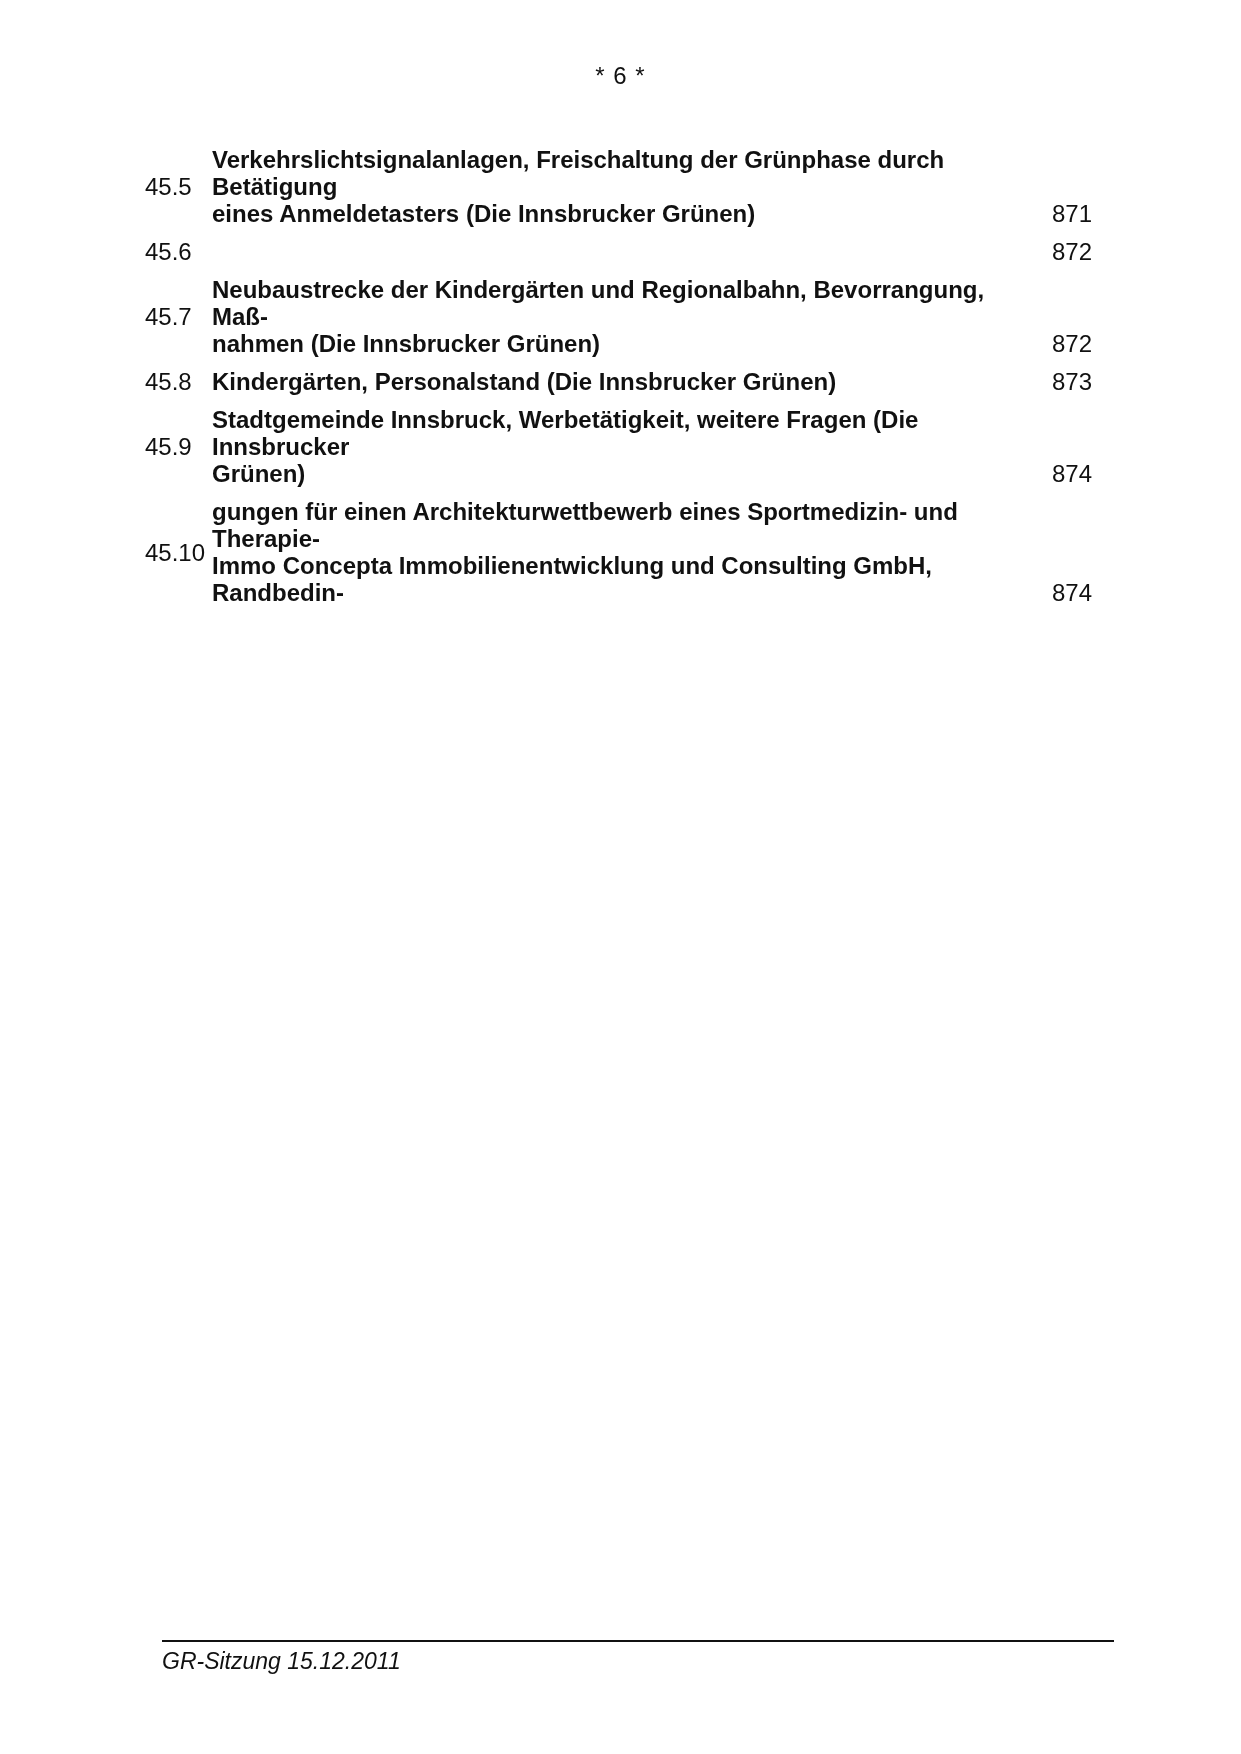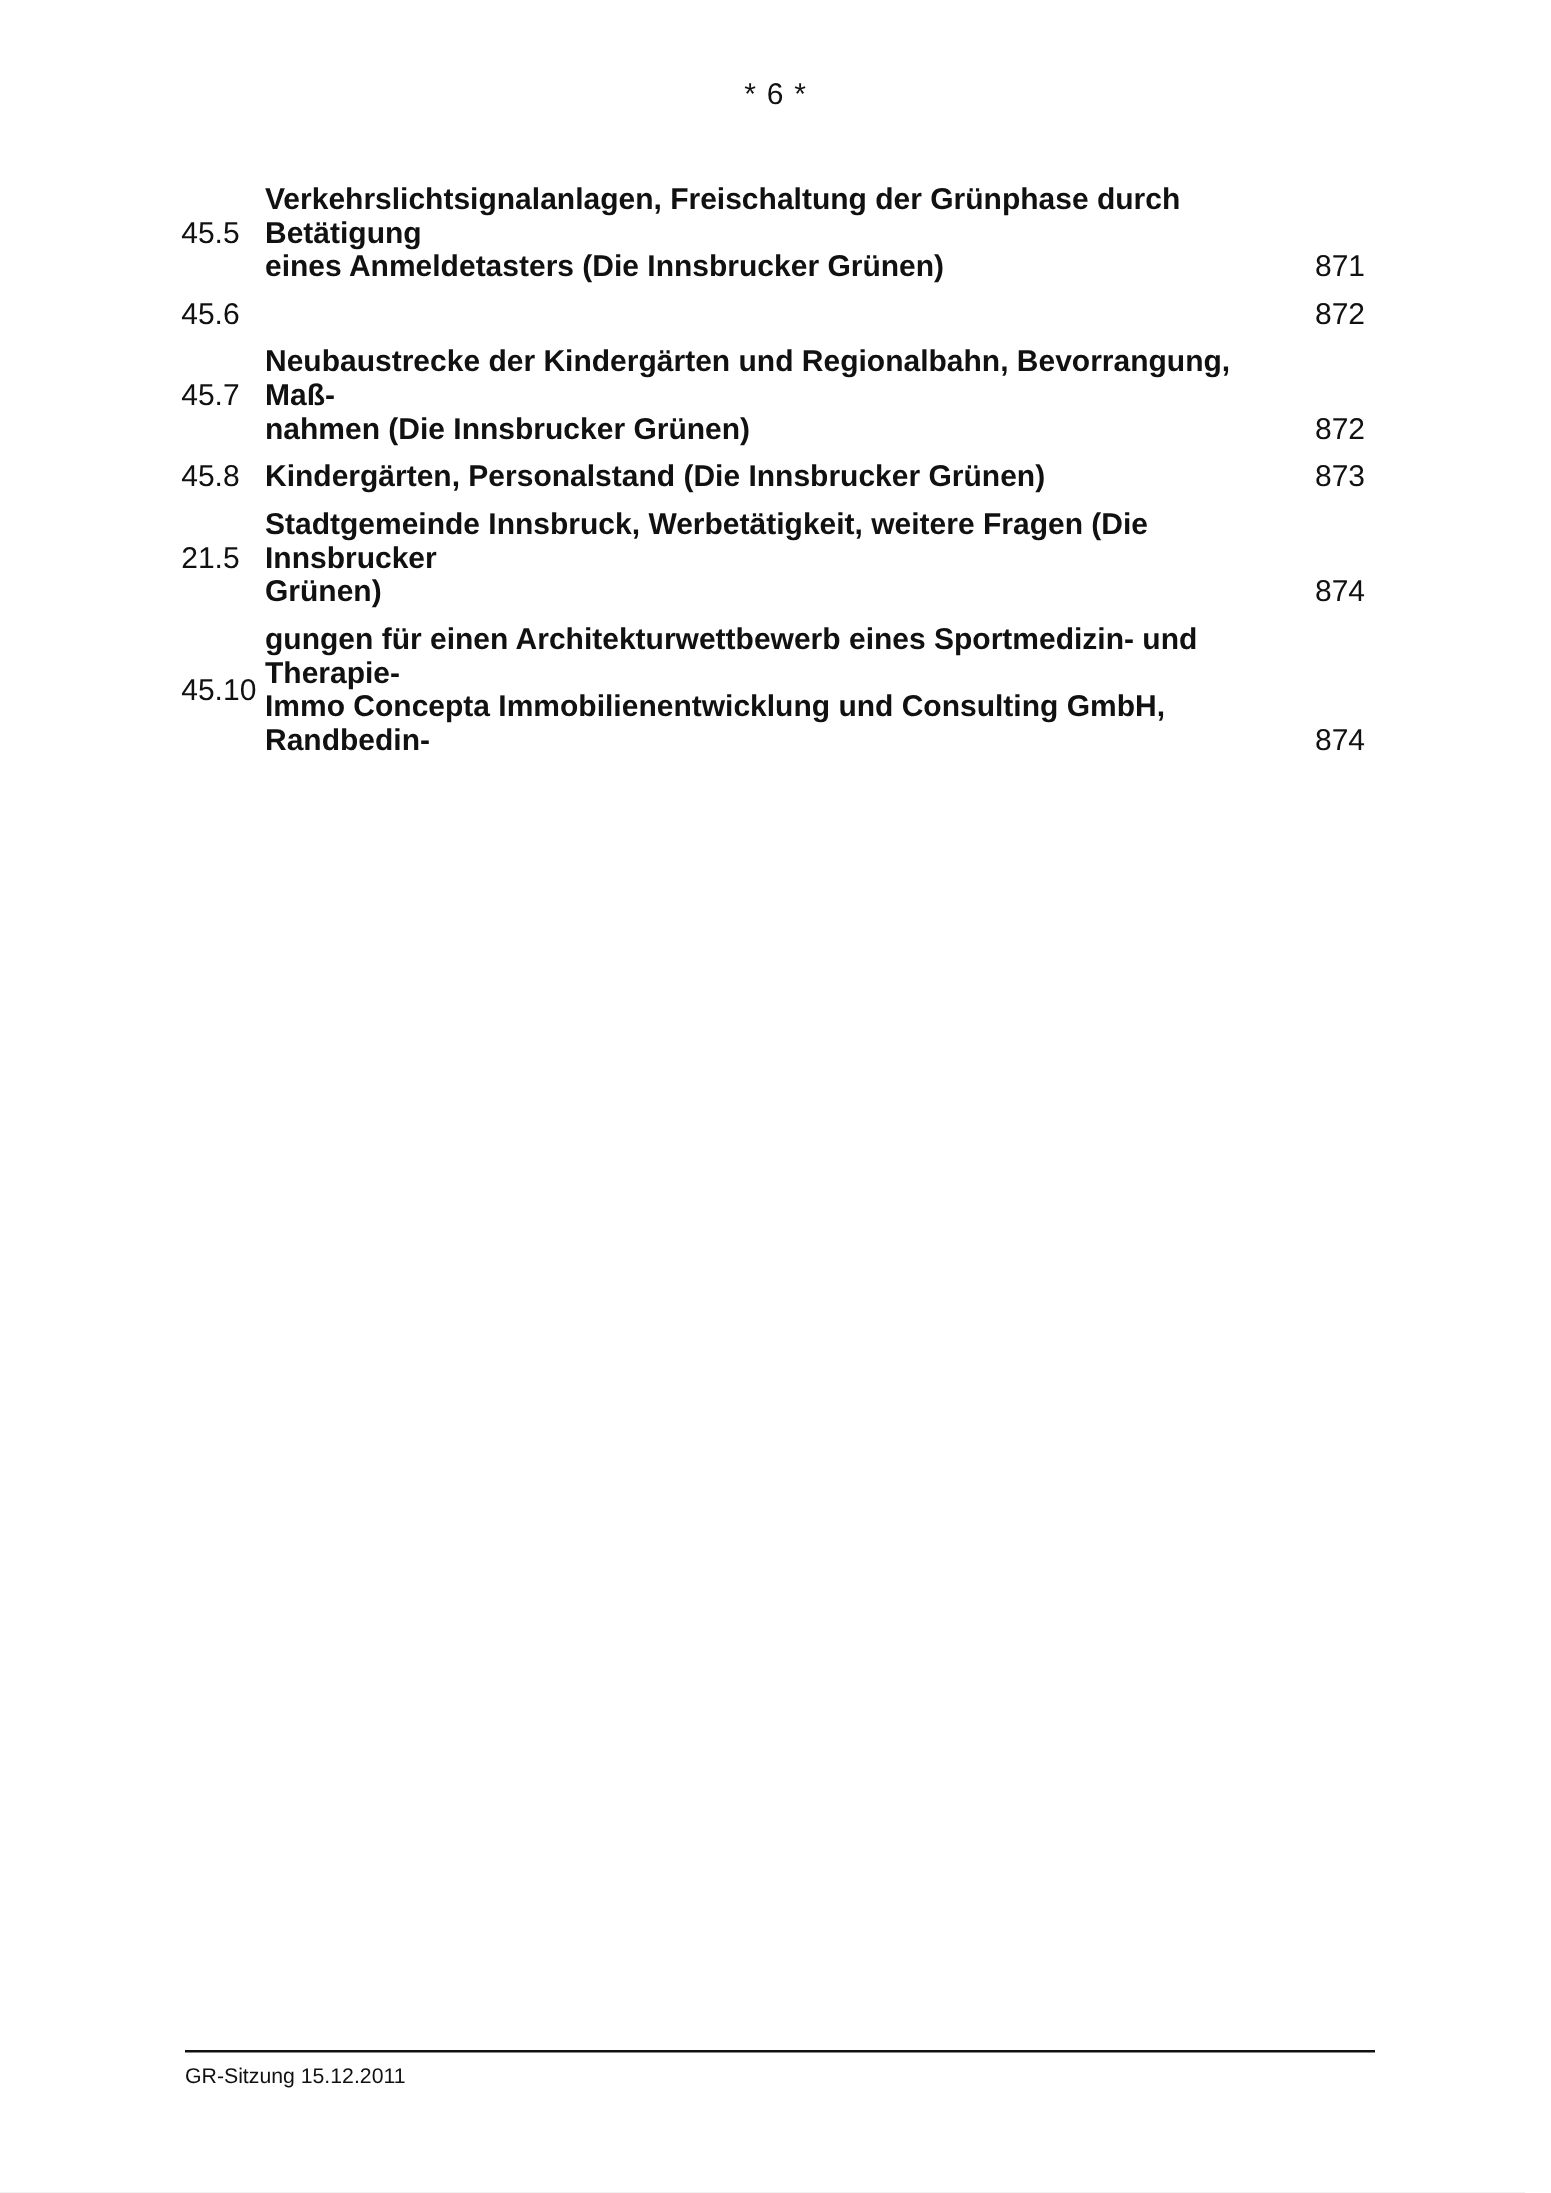--- a/index.html
+++ b/index.html
@@ -48,26 +48,27 @@
     font-weight: bold;
   }
   .toc-page {
     margin-left: auto;
     align-self: flex-end;
     text-align: right;
   }
   .footer {
     position: absolute;
     top: 1640px;
-    left: 148px;
+    left: 162px;
     width: 952px;
     border-top: 2px solid #111111;
     padding-top: 6px;
-    font-size: 17px;
+    font-size: 23px;
     line-height: 26px;
+    font-style: italic;
   }
 </style>
 </head>
 <body>
 
 <div class="page">
 
   <div class="page-marker">* 6 *</div>
 
   <div class="toc">
@@ -97,21 +98,21 @@
 
     <div class="toc-row">
       <div class="toc-num">45.8</div>
       <div class="toc-text">
         <div>Kindergärten, Personalstand (Die Innsbrucker Grünen)</div>
       </div>
       <div class="toc-page">873</div>
     </div>
 
     <div class="toc-row">
-      <div class="toc-num">21.5</div>
+      <div class="toc-num">45.9</div>
       <div class="toc-text">
         <div>Stadtgemeinde Innsbruck, Werbetätigkeit, weitere Fragen (Die Innsbrucker</div>
         <div>Grünen)</div>
       </div>
       <div class="toc-page">874</div>
     </div>
 
     <div class="toc-row">
       <div class="toc-num">45.10</div>
       <div class="toc-text">

